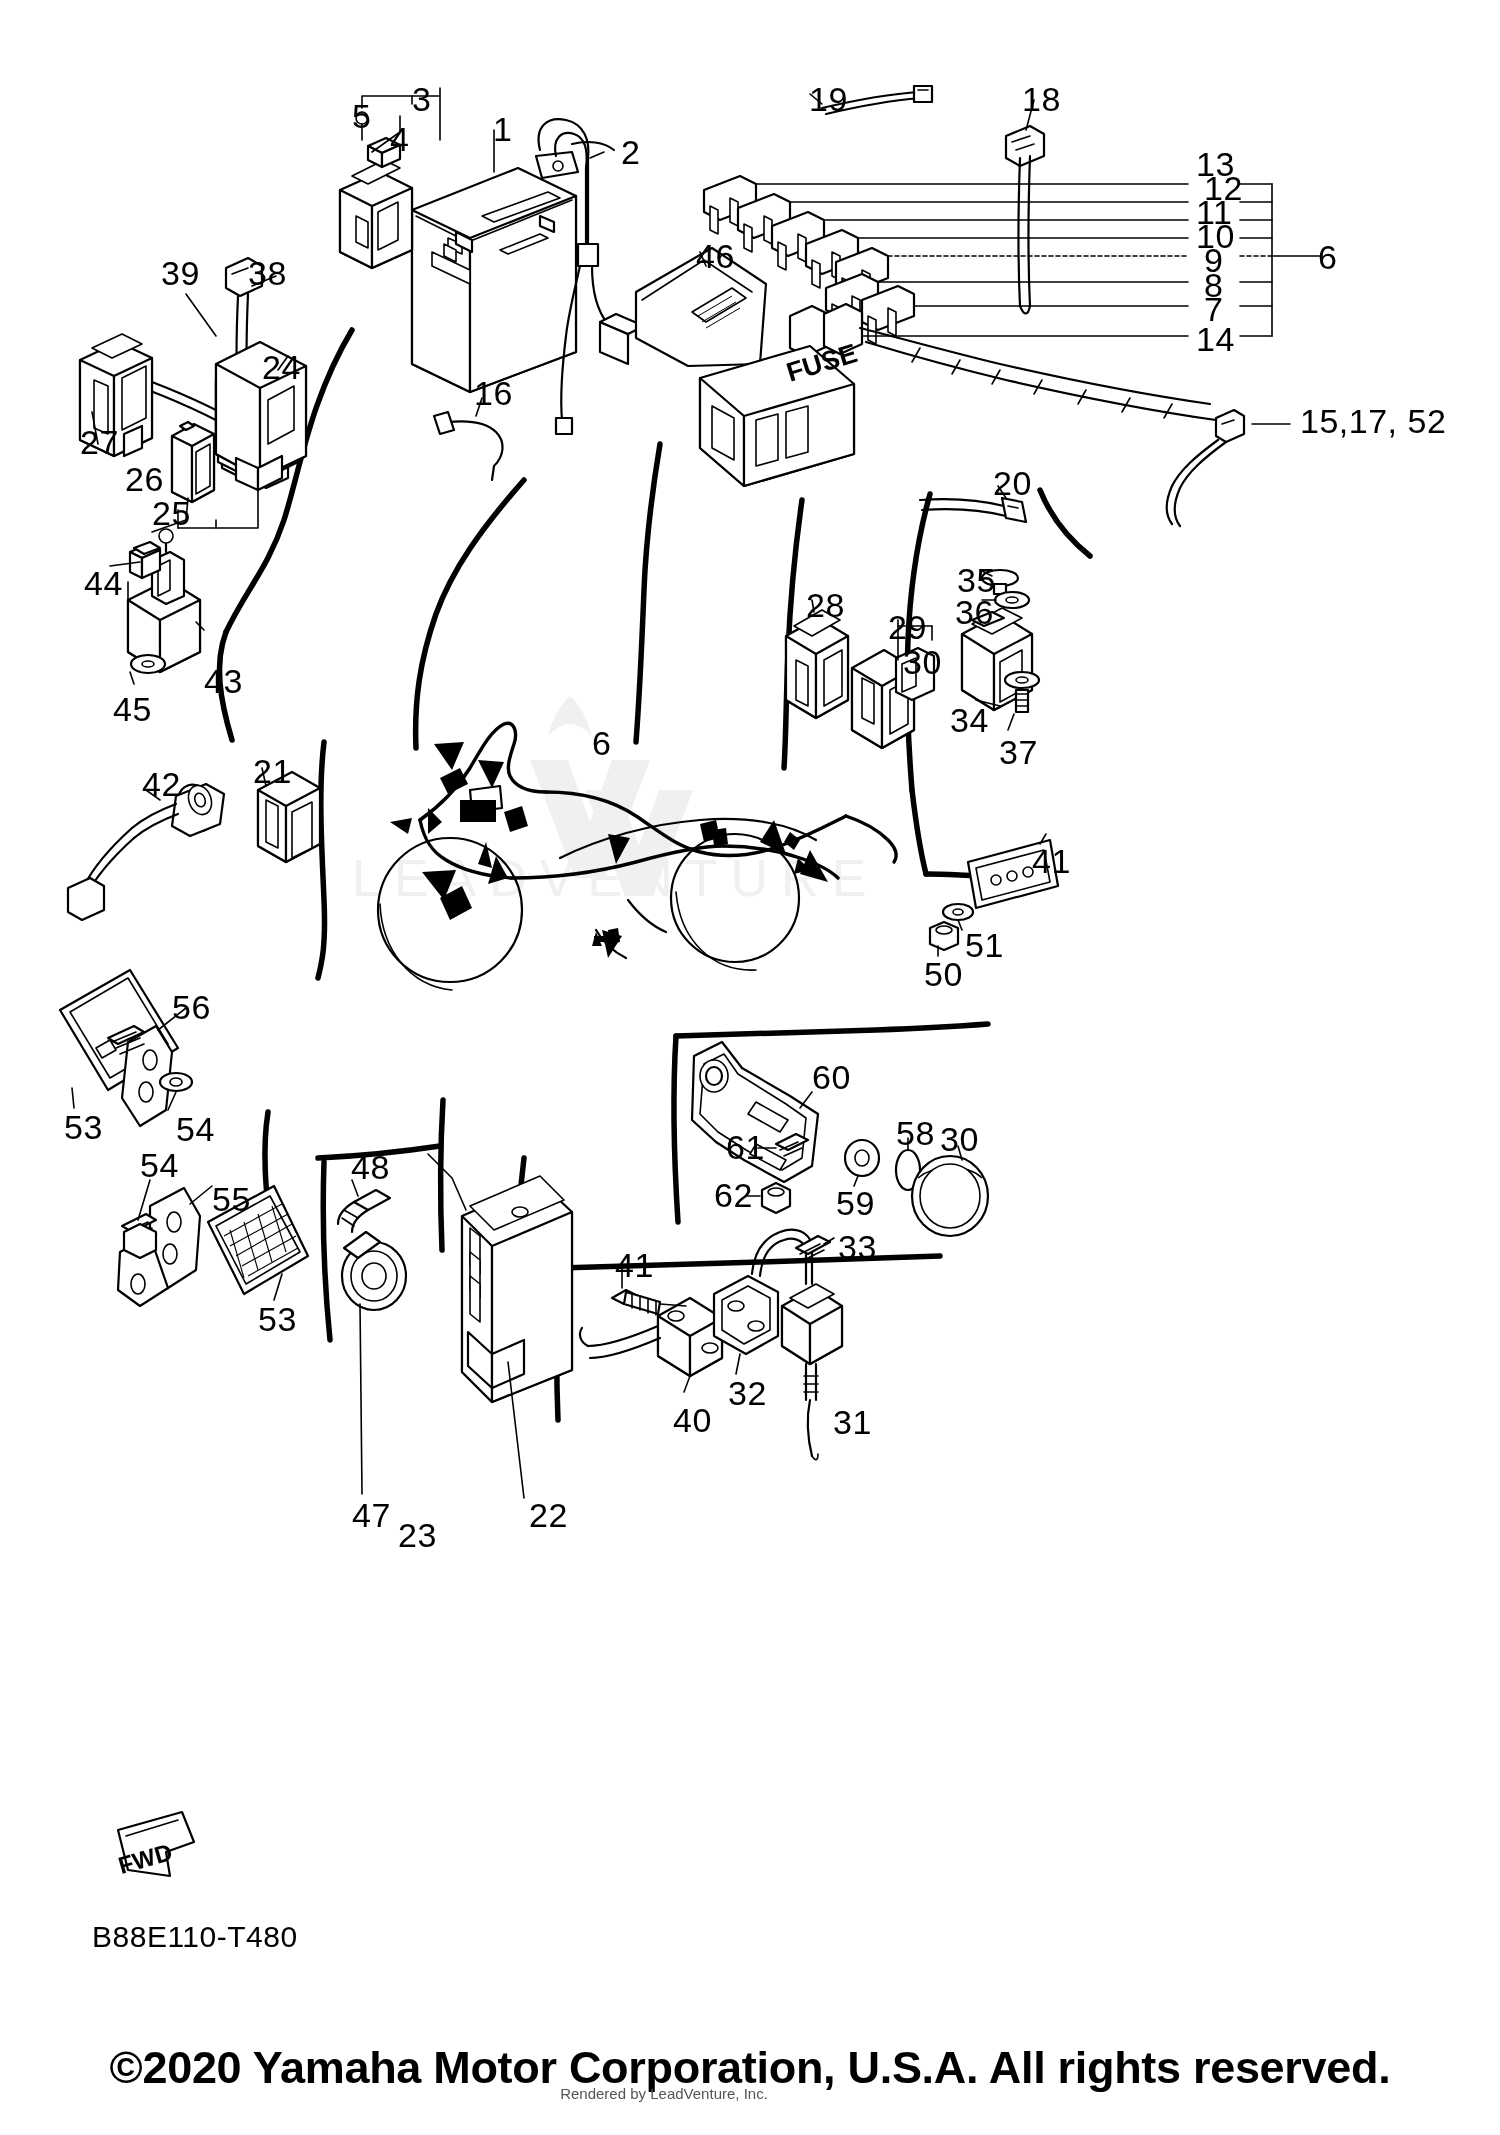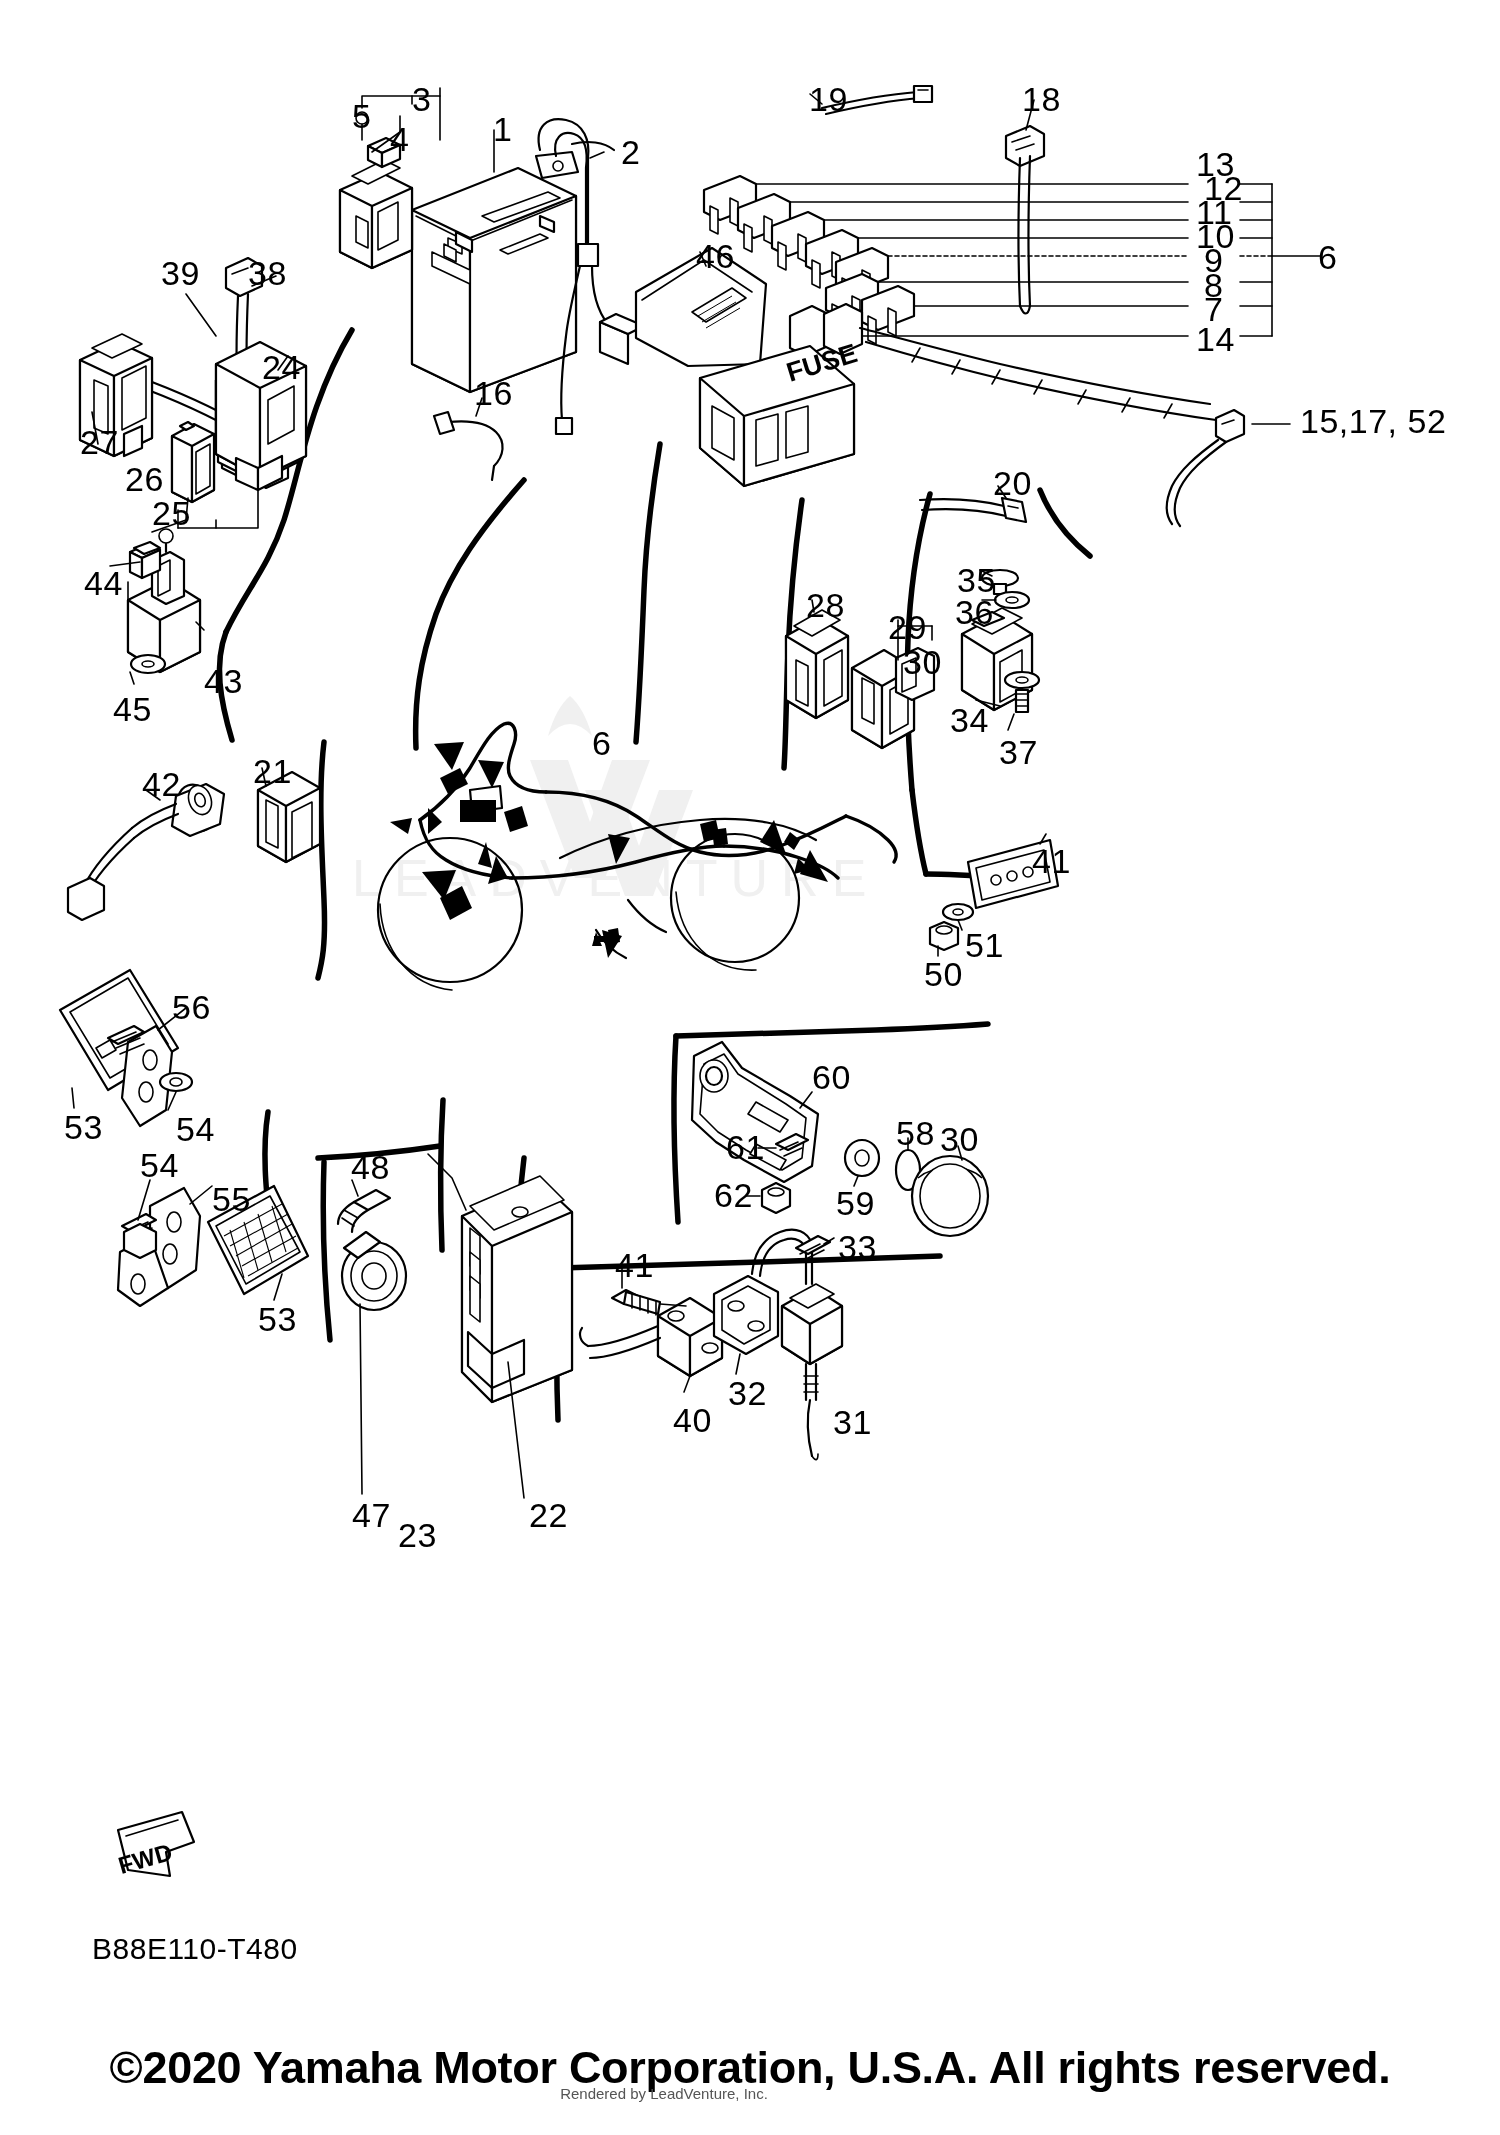--- a/index.html
+++ b/index.html
@@ -36,21 +36,20 @@
     line-height: 1;
   }
   .diagram-id {
     position: absolute;
     left: 92px;
     top: 1920px;
     font-family: "Liberation Sans", sans-serif;
     font-size: 30px;
     letter-spacing: 0.5px;
     color: #000;
-    margin-top: 12px;
   }
   .footer {
     position: absolute;
     left: 0;
     top: 2042px;
     width: 1500px;
     text-align: center;
     font-family: "Liberation Sans", sans-serif;
     font-size: 45px;
     font-weight: 700;

